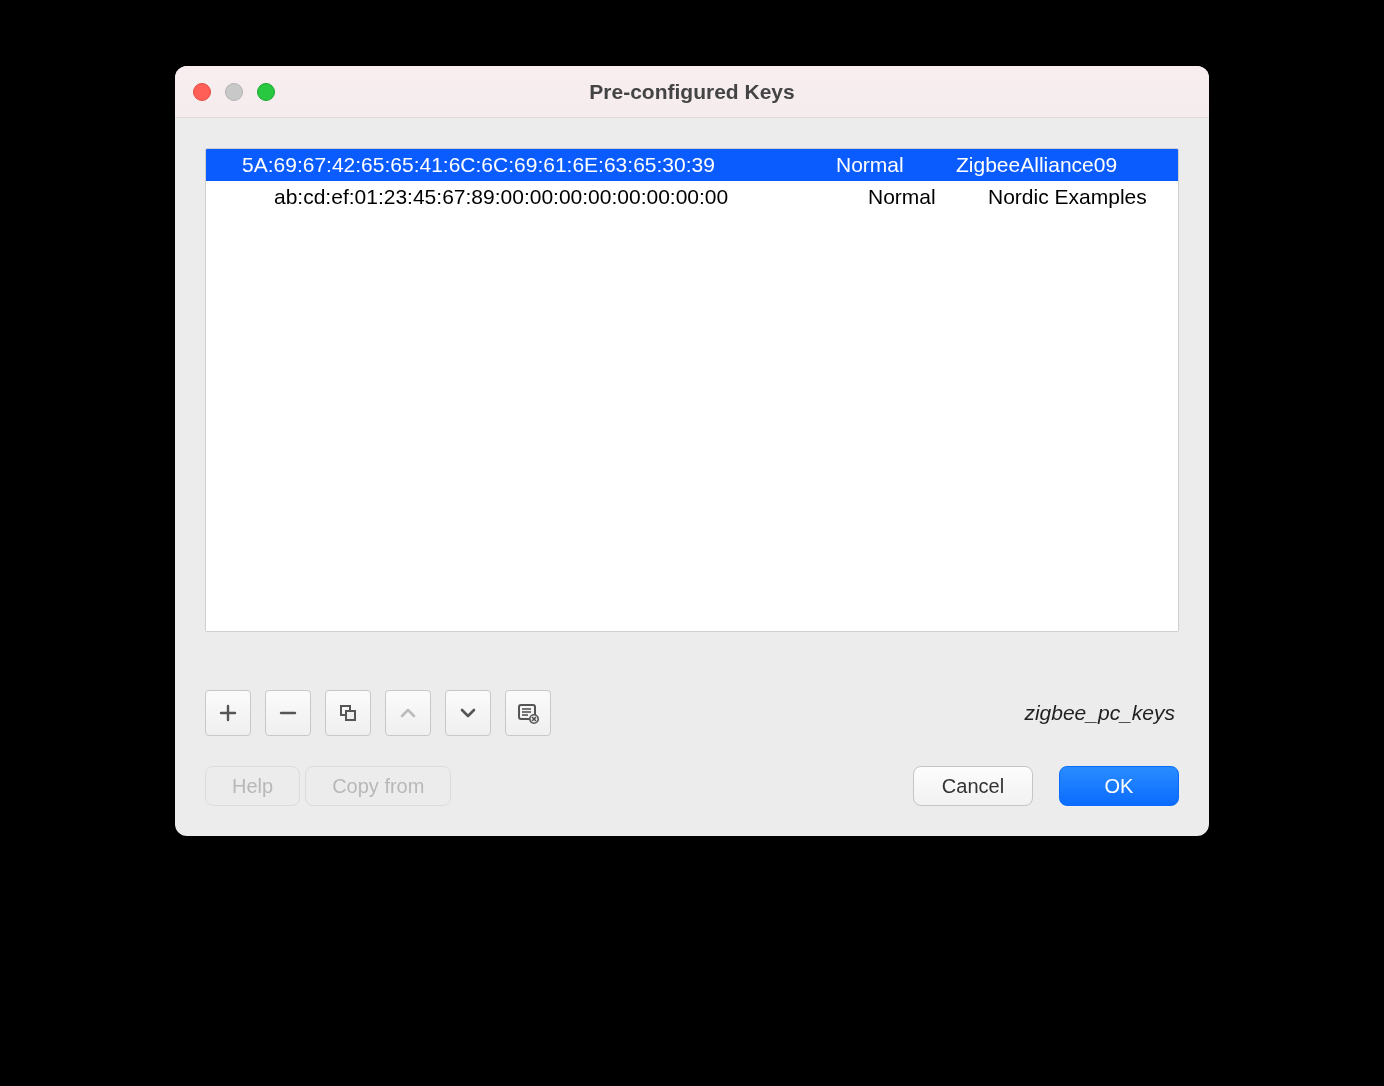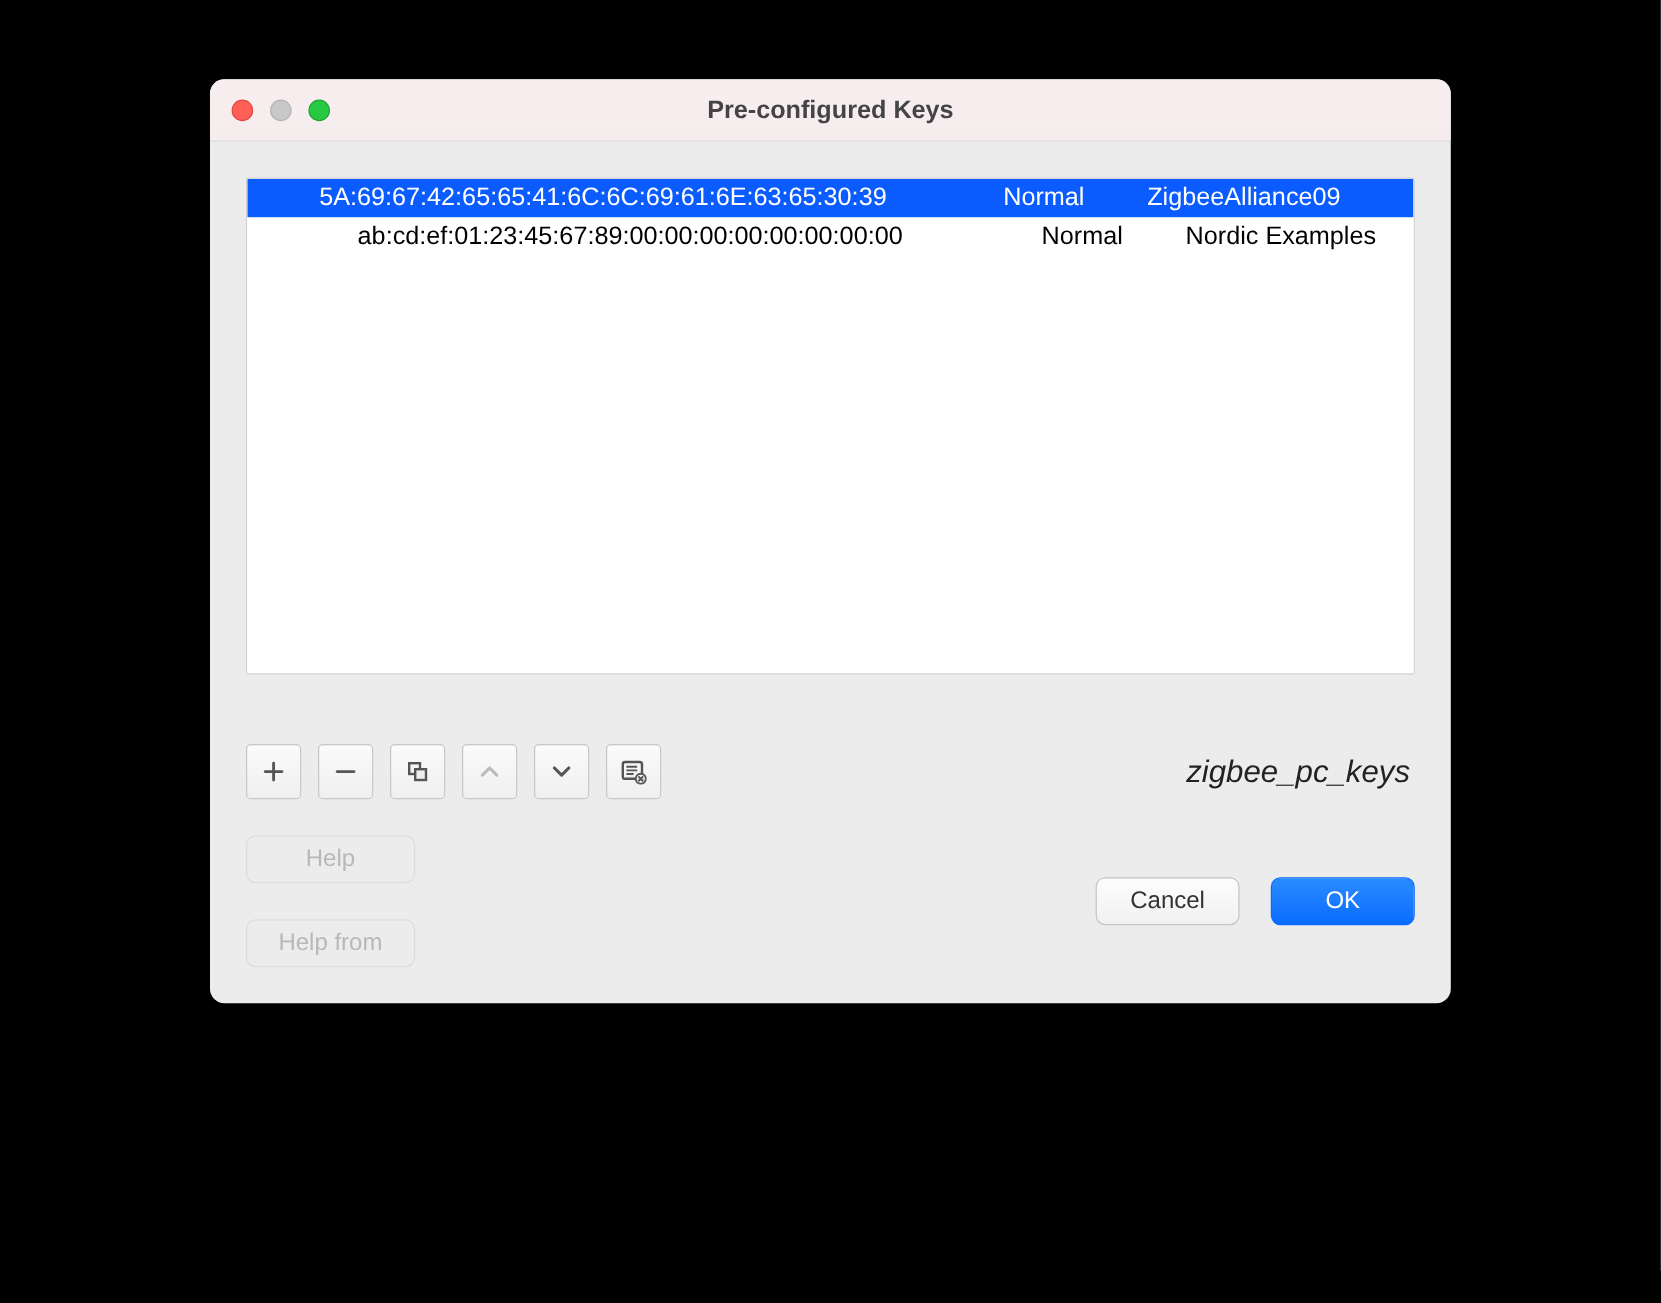--- a/index.html
+++ b/index.html
@@ -92,21 +92,21 @@
   }
   .tr {
     display: flex;
     height: 32px;
     font-size: 21px;
     align-items: center;
   }
   .tr.selected { background: #0a5cff; color: #fff; }
   .tr:not(.selected) { color: #000; margin-left: 32px; }
   .td { padding: 0 10px; overflow: hidden; white-space: nowrap; }
-  .td.col-key { padding-left: 60px; }
+  .td.col-key { padding-left: 36px; }
   .toolbar-row {
     display: flex;
     align-items: center;
     justify-content: space-between;
     margin-top: 58px;
   }
   .icon-buttons {
     display: flex;
     gap: 14px;
   }
@@ -117,32 +117,32 @@
     border: 1px solid #c8c8c8;
     border-radius: 4px;
     display: flex;
     align-items: center;
     justify-content: center;
     color: #555;
     cursor: pointer;
   }
   .icon-btn.disabled { color: #bbb; cursor: default; }
   .profile-label {
-    font-size: 26px;
+    font-size: 21px;
     font-style: italic;
     color: #222;
     margin-right: 4px;
   }
   .footer {
     display: flex;
     align-items: center;
     justify-content: space-between;
     padding: 10px 30px 30px 30px;
   }
-  .left-buttons { display: flex; gap: 30px; flex-direction: column; }
+  .left-buttons { display: flex; gap: 5px; }
   .right-buttons { display: flex; gap: 26px; }
   .btn {
     height: 40px;
     padding: 0 26px;
     border-radius: 8px;
     font-size: 20px;
     display: flex;
     align-items: center;
     justify-content: center;
     cursor: pointer;
@@ -253,20 +253,20 @@
         </div>
 
       </div>
       <div class="profile-label">zigbee_pc_keys</div>
     </div>
   </div>
 
   <div class="footer">
     <div class="left-buttons">
       <div class="btn disabled">Help</div>
-      <div class="btn disabled">Help from</div>
+      <div class="btn disabled">Copy from</div>
     </div>
     <div class="right-buttons">
       <div class="btn cancel">Cancel</div>
       <div class="btn primary">OK</div>
     </div>
   </div>
 </div>
 
 </body></html>

